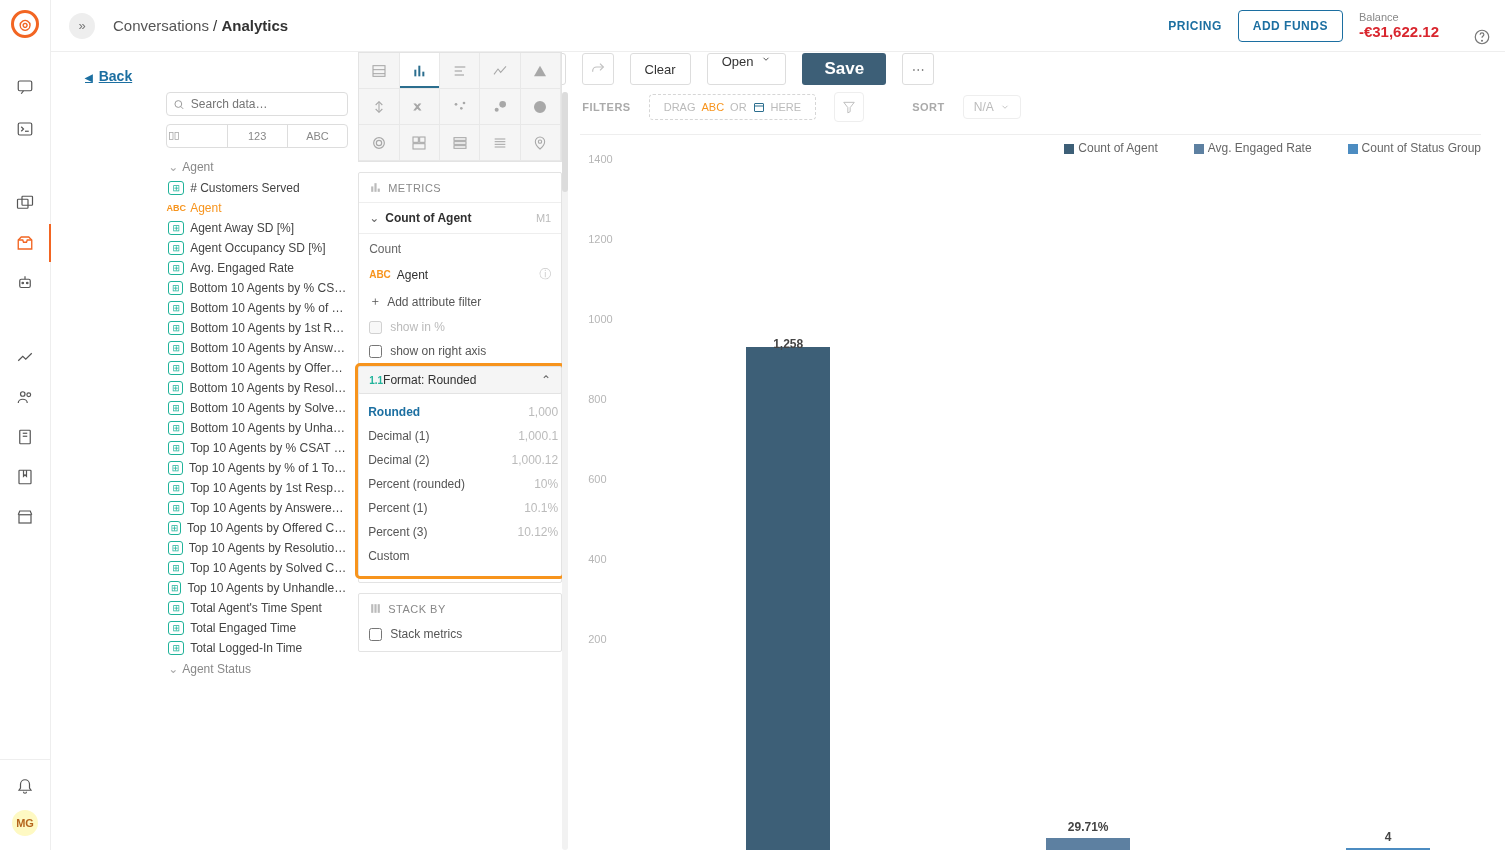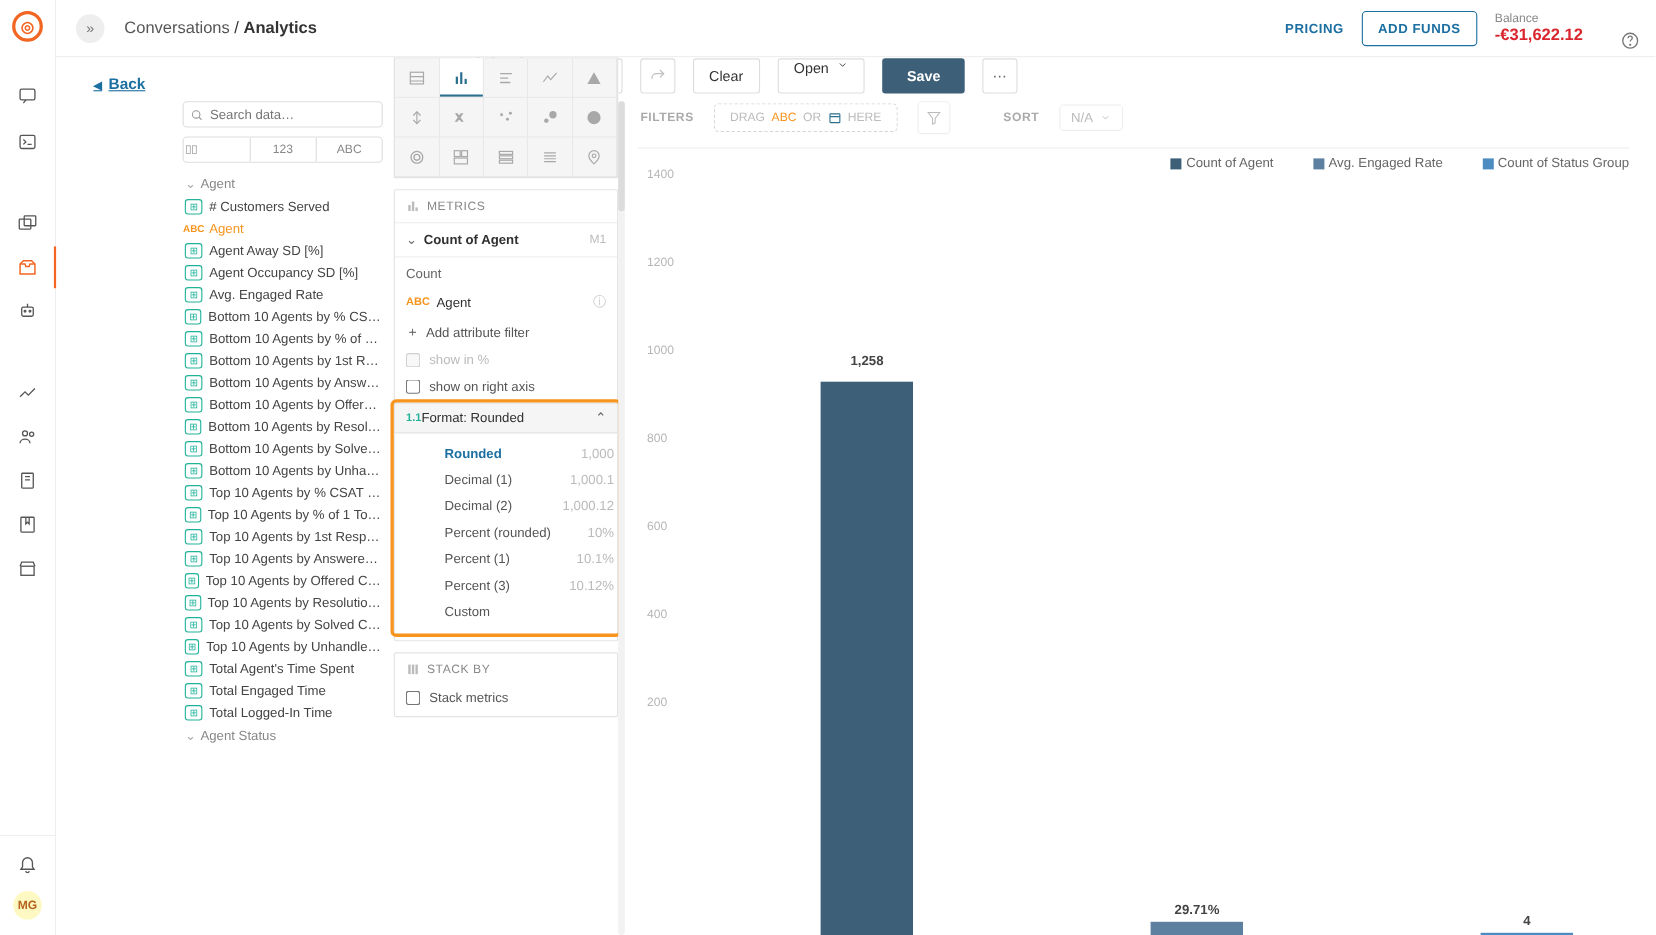--- a/index.html
+++ b/index.html
@@ -86,21 +86,21 @@
   width: 204px; flex:none; margin-left:10px; display:flex; flex-direction:column; height:100%; position:relative;
 }
 
 
 .title-row { display:flex; align-items:center; gap:16px; margin-bottom:10px; width:100%;}
 .title-dot { width:7px; height:7px; border-radius:50%; background:#2b6e8e; display:inline-block; margin-right:8px; margin-top:3px;}
 .title-text { font-size:22px; font-weight:700; color:#8c97a3; }
 .icon-btn { border:1px solid #ddd; background:#fff; width:32px; height:32px; display:flex; align-items:center; justify-content:center; border-radius:3px; cursor:pointer; color:#666;}
 .icon-btn.dis svg{opacity:.4}
 .btn-plain { border:1px solid #ddd; background:#fff; height:32px; padding:0 14px; border-radius:3px; cursor:pointer; font-size:13px; color:#333;}
-.btn-primary { background:#3d5f77; color:#fff; border-radius:3px; height:32px; padding: 0 22px; font-weight:600; border:none; cursor:pointer; font-size:13px;}
+.btn-primary { background:#3d5f77; color:#fff; border-radius:3px; height:32px; padding: 0 22px; font-weight:600; border:none; cursor:pointer; font-size:17px;}
 
 .chart-types { border:1px solid #e3e3e3; background:#f5f5f5; display:grid; grid-template-columns: repeat(5, 1fr); }
 .ctype { height:36px; display:flex; align-items:center; justify-content:center; border-right:1px solid #e8e8e8; border-bottom:1px solid #e8e8e8; color:#a8a8a8; cursor:pointer;}
 .ctype.sel { background:#fff; color:#2b6e8e; box-shadow: inset 0 -2px 0 #2b6e8e; }
 
 .panel { border:1px solid #e3e3e3; margin-top:10px; border-radius:2px; }
 .panel-h { display:flex; align-items:center; gap:6px; padding:8px 10px; font-size:11px; color:#888; letter-spacing:.5px;}
 .panel-h .ico { color:#bbb; }
 
 .metric-row { border-top:1px solid #eee; border-bottom:1px solid #eee; padding:8px 10px; display:flex; align-items:center; font-size:12px; }
@@ -117,21 +117,21 @@
 .chk { display:flex; align-items:center; gap:8px; color:#555;}
 .chk input { width:13px; height:13px; }
 .chk.dis { color:#bbb; }
 
 .format-box { border:1px solid #e3e3e3; background:#f5f5f5; padding:6px 10px; border-radius:2px; display:flex; align-items:center; gap:0; font-size:12px;}
 .format-box .pre { color:#20b39a; font-weight:600; font-size:10px;}
 .format-box .car { margin-left:auto; color:#666;}
 .highlight-wrap { outline:3px solid #f7941d; border-radius:2px; margin:0 -1px 6px -1px; }
 .highlight-wrap .format-box { margin:0 0 4px 0; }
 
-.fmt-list { padding: 2px 4px 8px 10px; margin-left: 36px; }
+.fmt-list { padding: 2px 4px 8px 10px; }
 .fmt-item { display:flex; padding:5px 0; font-size:12px; cursor:pointer; }
 .fmt-item .n { color:#555; }
 .fmt-item.sel .n { color:#1c6fa1; font-weight:600; }
 .fmt-item .v { margin-left:auto; color:#bbb; }
 
 .stack-hint { padding:8px 10px; font-size:11px; color:#aaa; }
 .chk2 { display:flex; align-items:center; gap:8px; font-size:12px; color:#555; padding:4px 10px 10px 10px;}
 
 
 .chart-area { flex:1; padding: 40px 0 0 18px; display:flex; flex-direction:column; overflow:hidden; position:relative;}
@@ -660,21 +660,21 @@
 
             <div class="plot" id="plot">
                 <div class="y-tick" style="top: 480px;">200</div>
                 <div class="y-tick" style="top: 400px;">400</div>
                 <div class="y-tick" style="top: 320px;">600</div>
                 <div class="y-tick" style="top: 240px;">800</div>
                 <div class="y-tick" style="top: 160px;">1000</div>
                 <div class="y-tick" style="top: 80px;">1200</div>
                 <div class="y-tick" style="top: 0px;">1400</div>
                 <div class="bar" style="left: 158px; height: 503.2px; background: rgb(61, 95, 119);"></div>
-                <div class="bar-lbl" style="left: 200px; bottom: 515px;">1,258</div>
+                <div class="bar-lbl" style="left: 200px; bottom: 499px;">1,258</div>
                 <div class="bar" style="left: 458px; height: 11.884px; background: rgb(93, 128, 161);"></div>
                 <div class="bar-lbl" style="left: 500px; bottom: 15.884px;">29.71%</div>
                 <div class="bar" style="left: 758px; height: 2px; background: rgb(76, 140, 193);"></div>
                 <div class="bar-lbl" style="left: 800px; bottom: 6px;">4</div>
               </div>
           </div>
         </div>
       </div>
     </div>
   </div>

